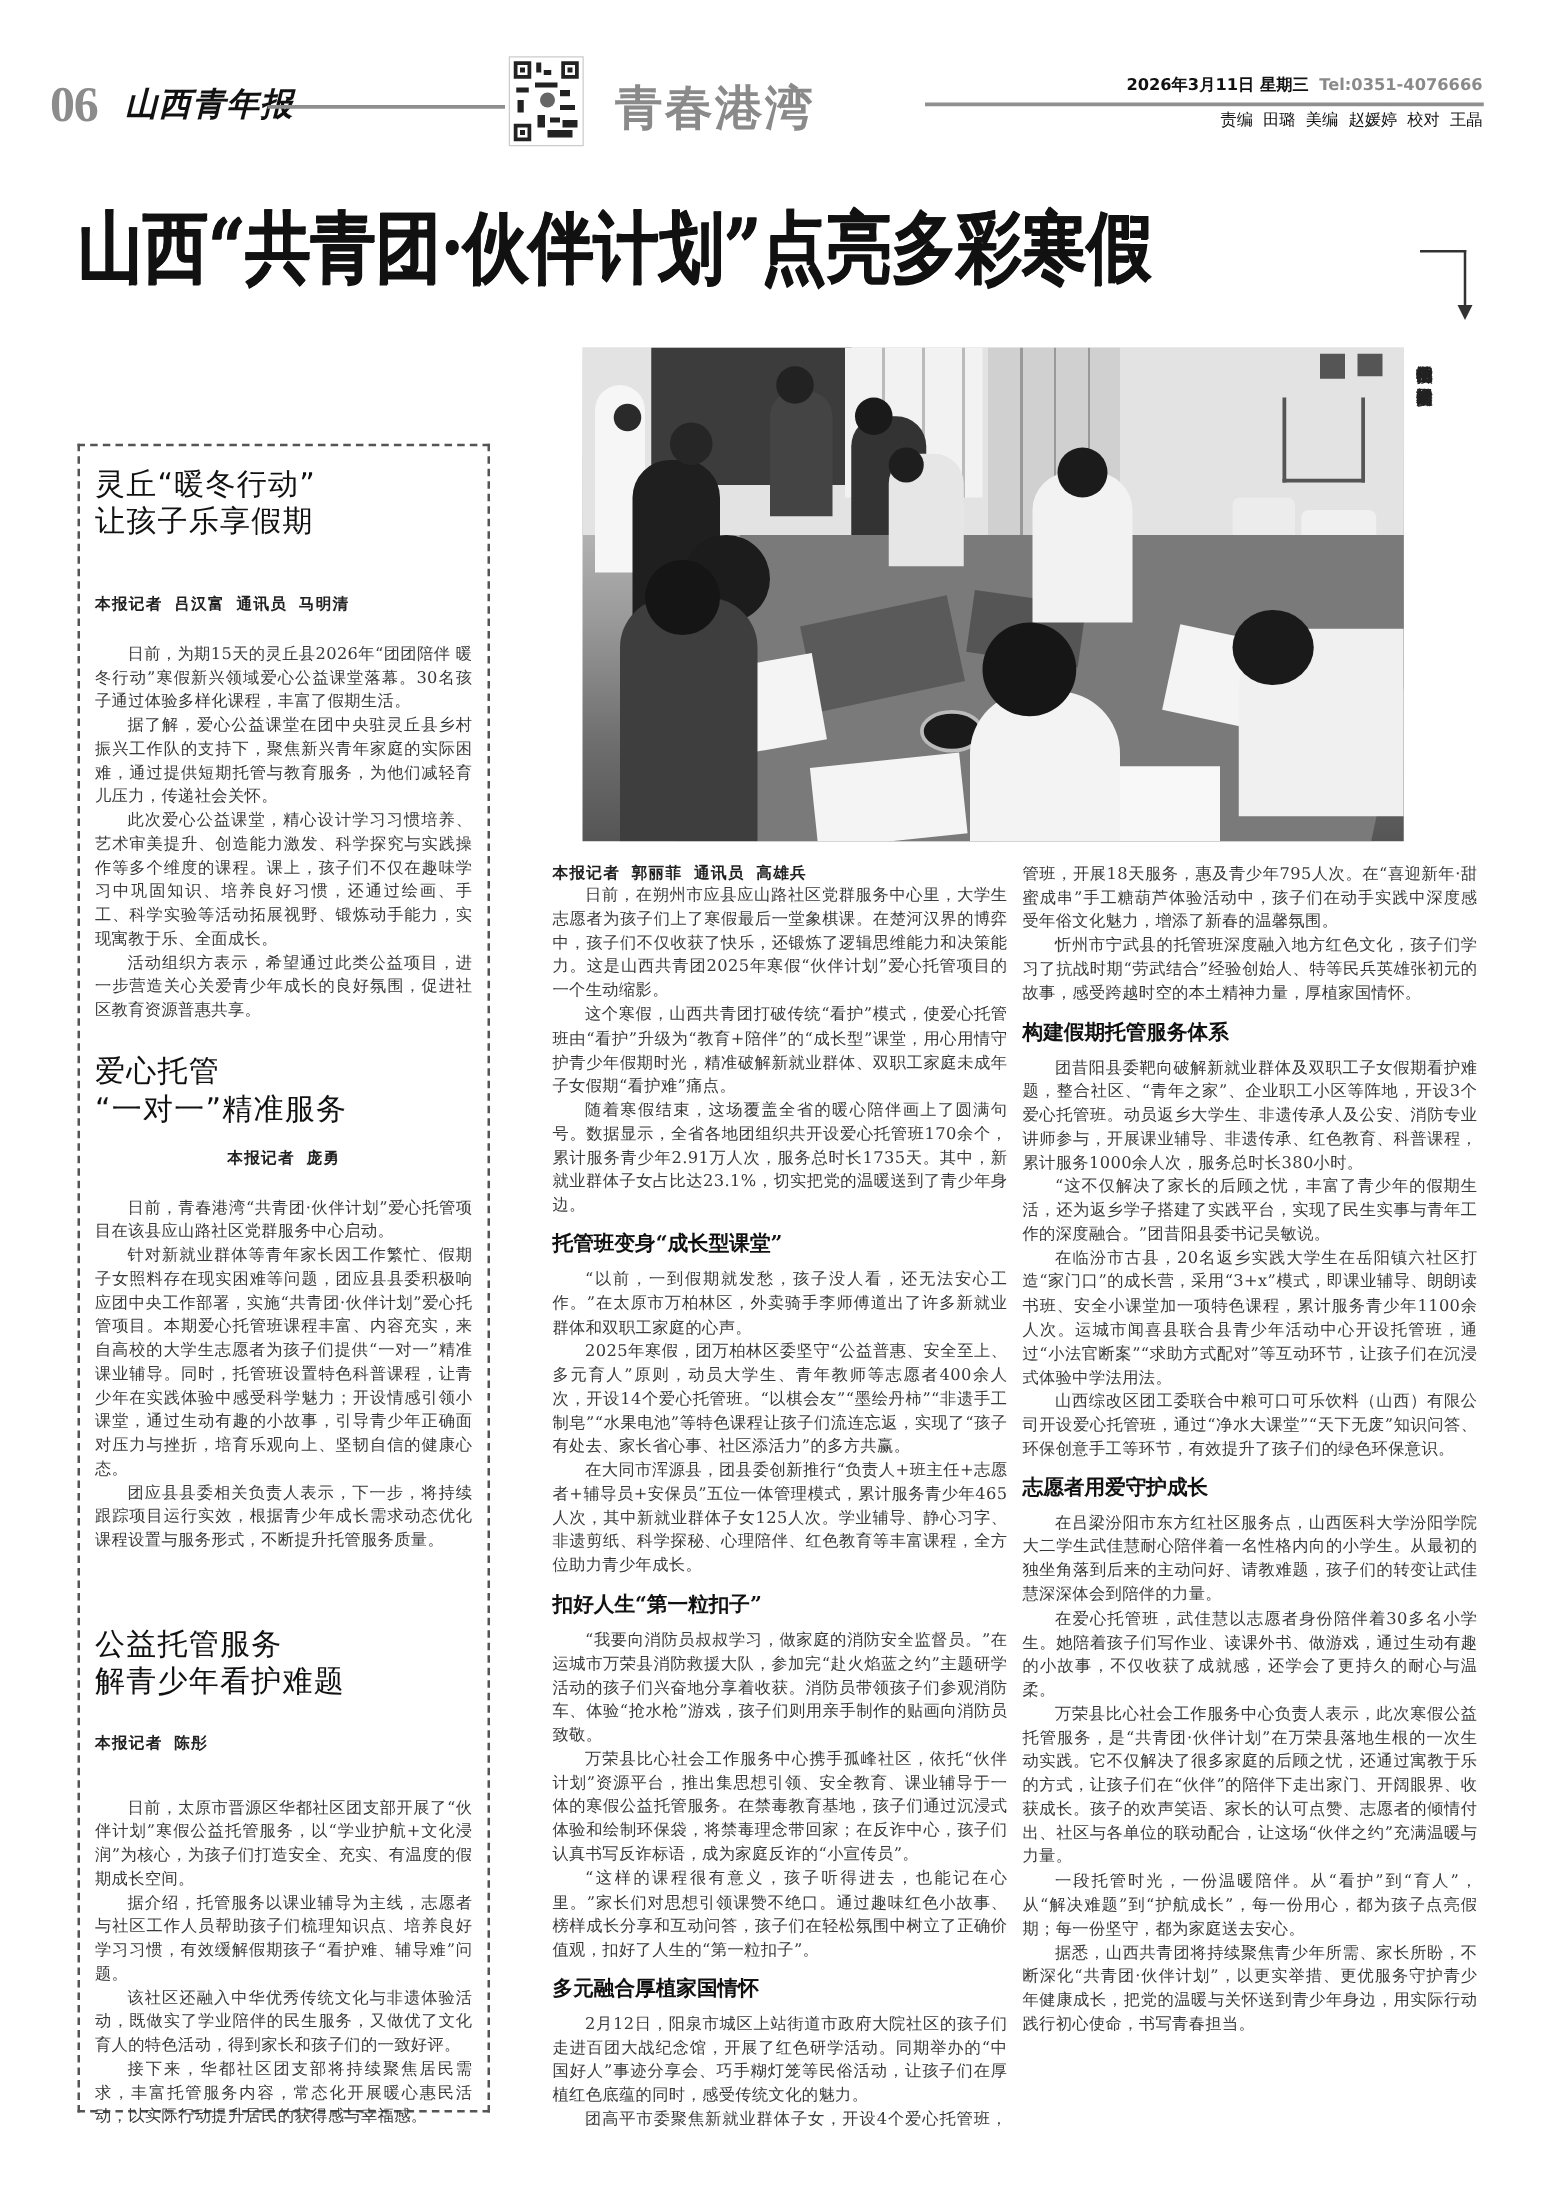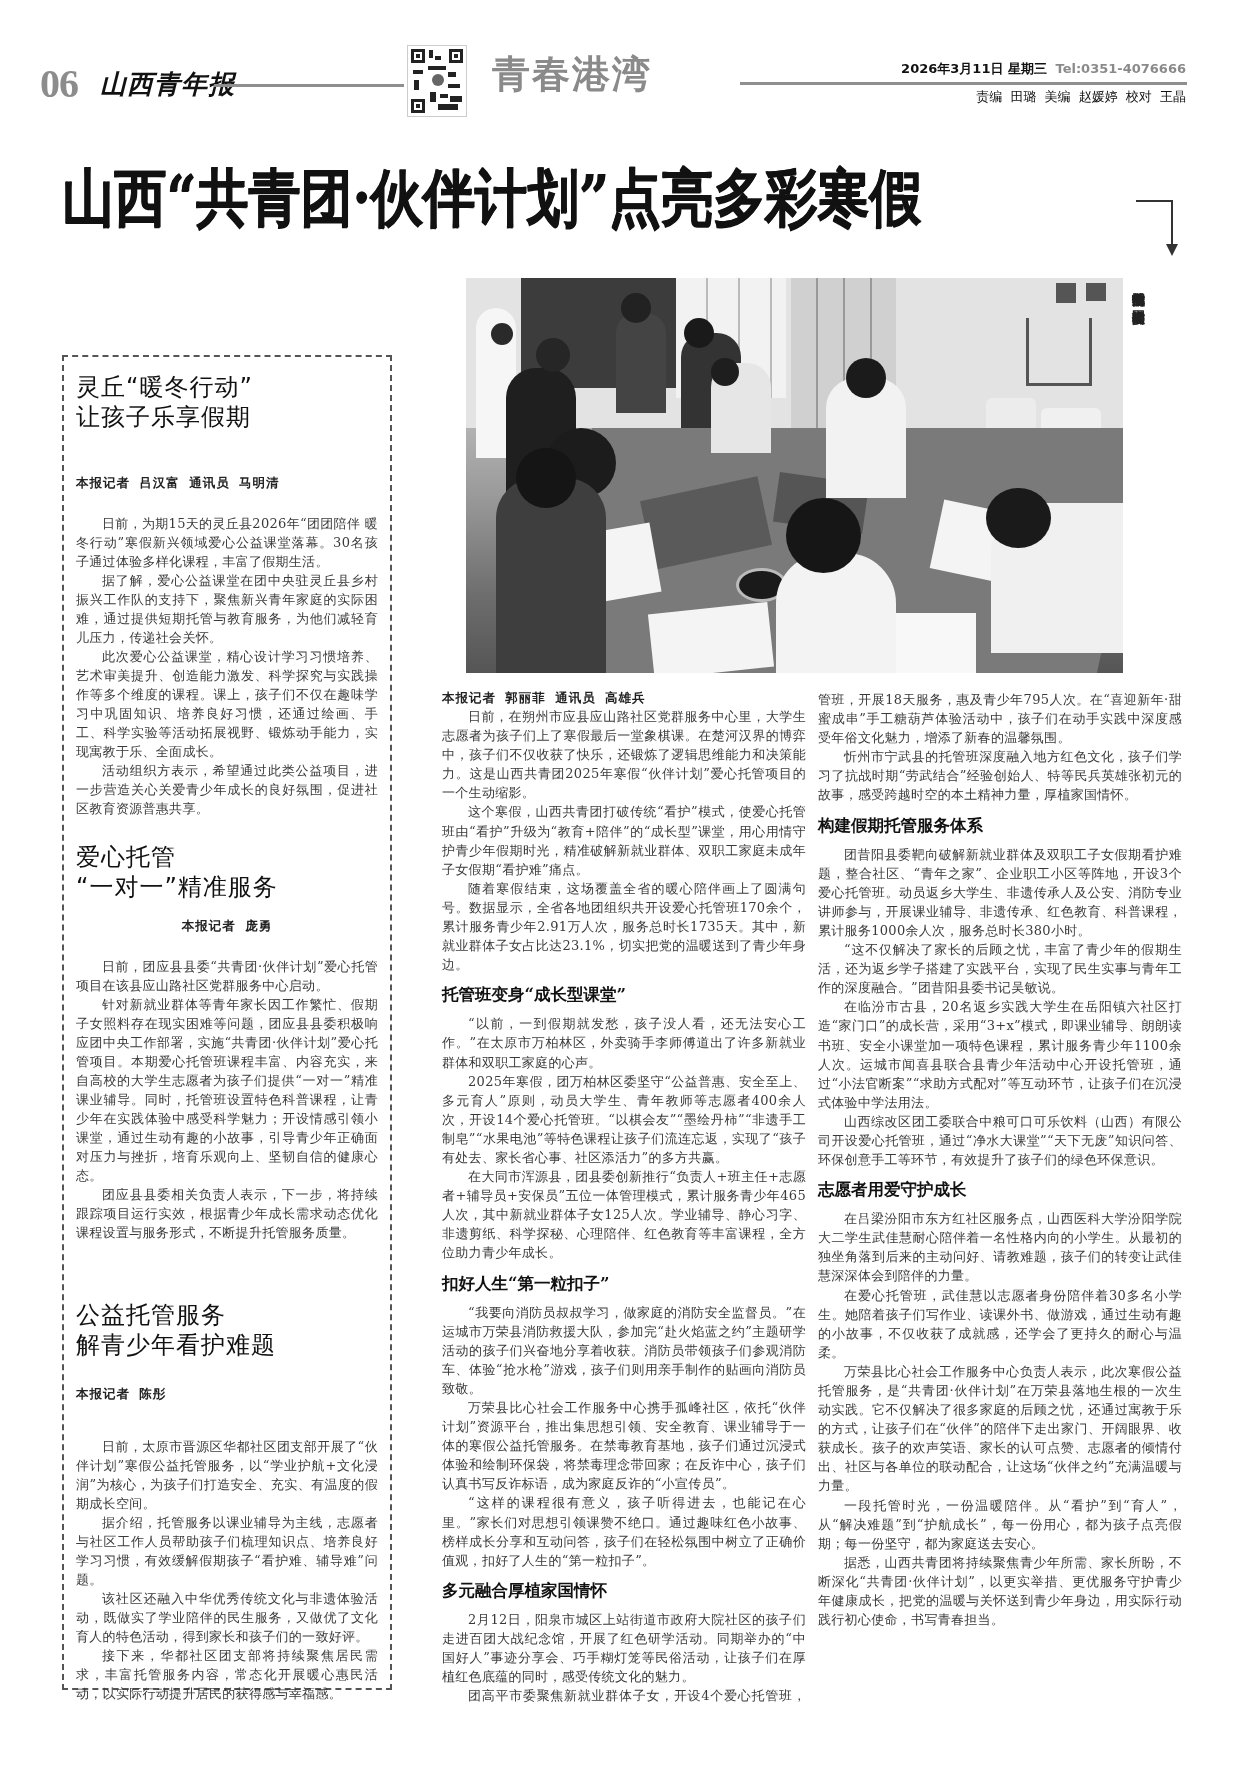--- a/index.html
+++ b/index.html
@@ -19,21 +19,21 @@
     left: 100px; top: 64px; font-family: "DejaVu Serif", serif; font-style: italic; font-weight: bold;
     font-size: 26px; color: #111; line-height: 40px; letter-spacing: 1px;
   }
   .rule-left { left: 214px; top: 84px; width: 190px; height: 3px; background: #8f8f8f; }
   .qr {
     left: 407px; top: 45px; width: 60px; height: 72px; background: #fff;
     border: 1px solid #ccc; box-sizing: border-box;
   }
   .qr .cell { position: absolute; background: #222; }
   .section-name {
-    left: 492px; top: 50px; font-family: "DejaVu Serif", serif; font-weight: bold;
+    left: 492px; top: 62px; font-family: "DejaVu Serif", serif; font-weight: bold;
     font-size: 38px; color: #8a8a8a; letter-spacing: 2px; line-height: 48px;
   }
   .rule-right { left: 740px; top: 82px; width: 447px; height: 3px; background: #8f8f8f; }
   .dateline {
     right: 56px; top: 60px; font-family: "DejaVu Sans", sans-serif; font-size: 13px; color: #111;
     line-height: 18px; white-space: nowrap; font-weight: bold;
   }
   .dateline .tel { color: #8a8a8a; margin-left: 4px; }
   .editors {
     right: 56px; top: 88px; font-family: "DejaVu Sans", sans-serif; font-size: 13px; color: #111;
@@ -201,21 +201,21 @@
   </div>
 </div>
 
 <div class="abs side-col" style="top:842px;">
   <div class="side-title">
     <div>爱心托管</div>
     <div>“一对一”精准服务</div>
   </div>
   <div class="byline" style="margin-top:16px;text-align:center;">本报记者 庞勇</div>
   <div class="body-text" style="margin-top:22px;">
-    <p>日前，团应县县委“共青团·伙伴计划”爱心托管项目在该县应山路社区党群服务中心启动。</p>
+    <p>日前，青春港湾“共青团·伙伴计划”爱心托管项目在该县应山路社区党群服务中心启动。</p>
     <p>针对新就业群体等青年家长因工作繁忙、假期子女照料存在现实困难等问题，团应县县委积极响应团中央工作部署，实施“共青团·伙伴计划”爱心托管项目。本期爱心托管班课程丰富、内容充实，来自高校的大学生志愿者为孩子们提供“一对一”精准课业辅导。同时，托管班设置特色科普课程，让青少年在实践体验中感受科学魅力；开设情感引领小课堂，通过生动有趣的小故事，引导青少年正确面对压力与挫折，培育乐观向上、坚韧自信的健康心态。</p>
     <p>团应县县委相关负责人表示，下一步，将持续跟踪项目运行实效，根据青少年成长需求动态优化课程设置与服务形式，不断提升托管服务质量。</p>
   </div>
 </div>
 
 <div class="abs side-col" style="top:1300px;">
   <div class="side-title">
     <div>公益托管服务</div>
     <div>解青少年看护难题</div>
   </div>

